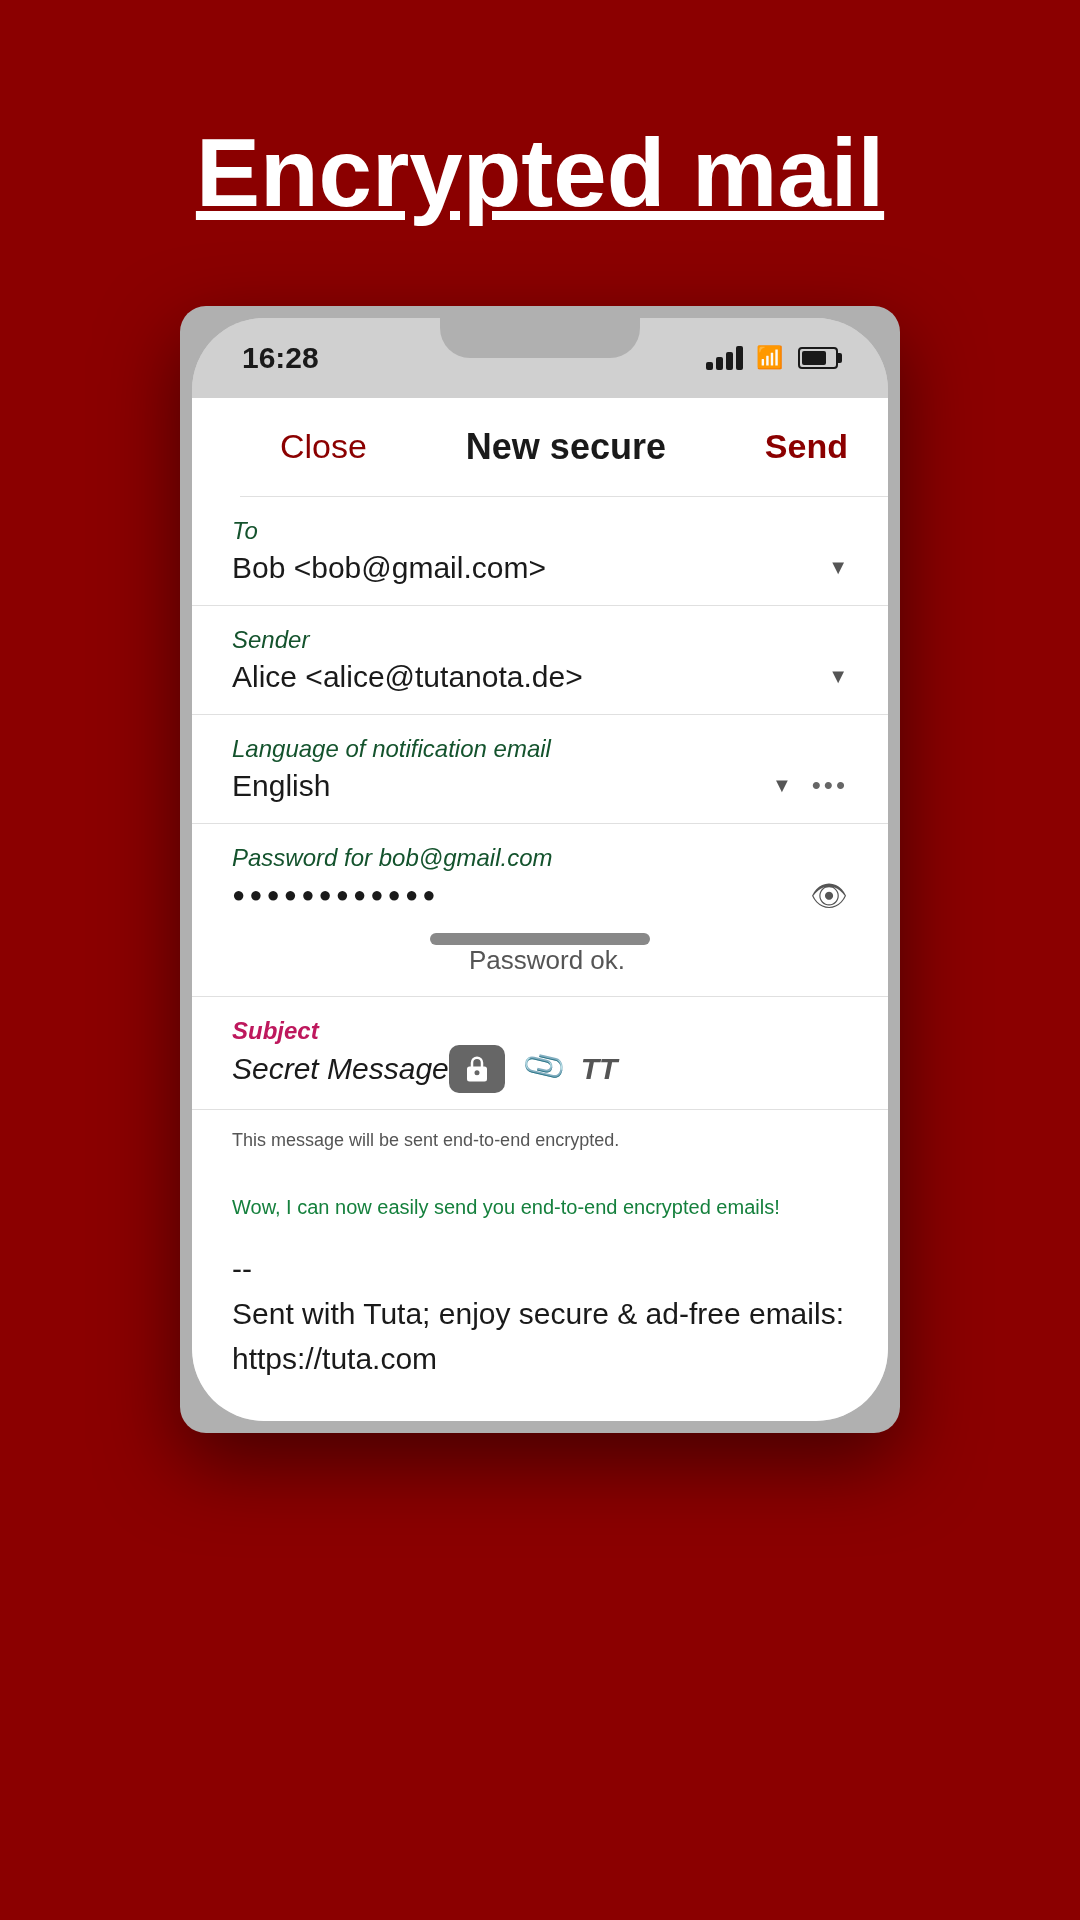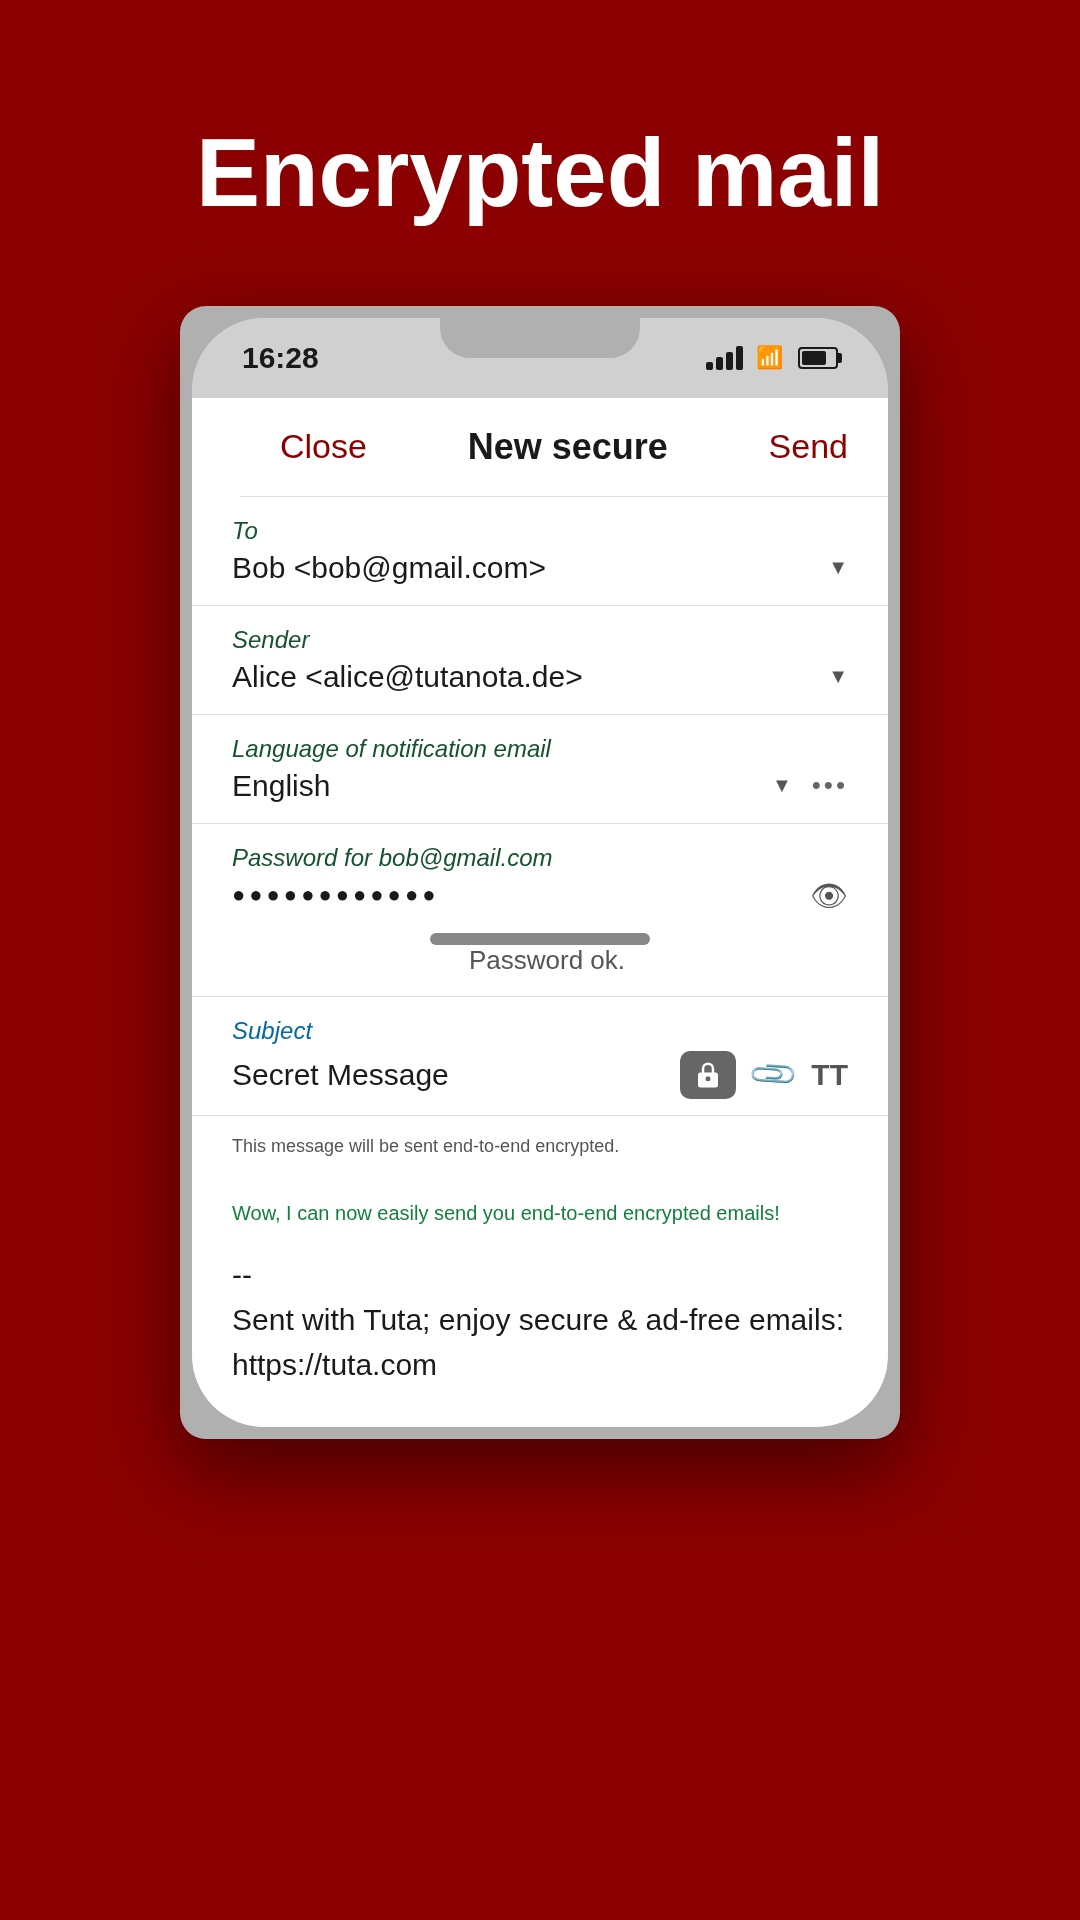--- a/index.html
+++ b/index.html
@@ -20,20 +20,21 @@
       margin-top: 120px;
       text-align: center;
       padding: 0 60px;
     }
 
     .hero-title-white {
       font-size: 96px;
       font-weight: 800;
       color: #ffffff;
       line-height: 1.1;
+      text-decoration: underline;
     }
 
     .hero-title-pink {
       font-size: 96px;
       font-weight: 800;
       color: #f4a0a0;
       line-height: 1.1;
     }
 
     .phone-wrapper {
@@ -163,21 +164,21 @@
     }
 
     .compose-title {
       font-size: 36px;
       font-weight: 700;
       color: #1a1a1a;
     }
 
     .send-btn {
       font-size: 34px;
-      font-weight: 400;
+      font-weight: 700;
       color: #8B0000;
     }
 
     
     .field-row {
       padding: 20px 40px;
       border-bottom: 1px solid #e0e0e0;
     }
 
     .field-label {
@@ -244,29 +245,30 @@
     }
 
     
     .subject-field-row {
       padding: 20px 40px 16px 40px;
       border-bottom: 1px solid #e0e0e0;
     }
 
     .subject-label {
       font-size: 24px;
-      color: #0369a1;
+      color: #be185d;
       font-style: italic;
-      margin-bottom: 6px;
+      font-weight: bold;
     }
 
     .subject-row {
       display: flex;
       align-items: center;
-      justify-content: space-between;
+      justify-content: flex-start;
+      font-style: italic;
     }
 
     .subject-value {
       font-size: 30px;
       color: #1a1a1a;
     }
 
     .subject-icons {
       display: flex;
       align-items: center;

